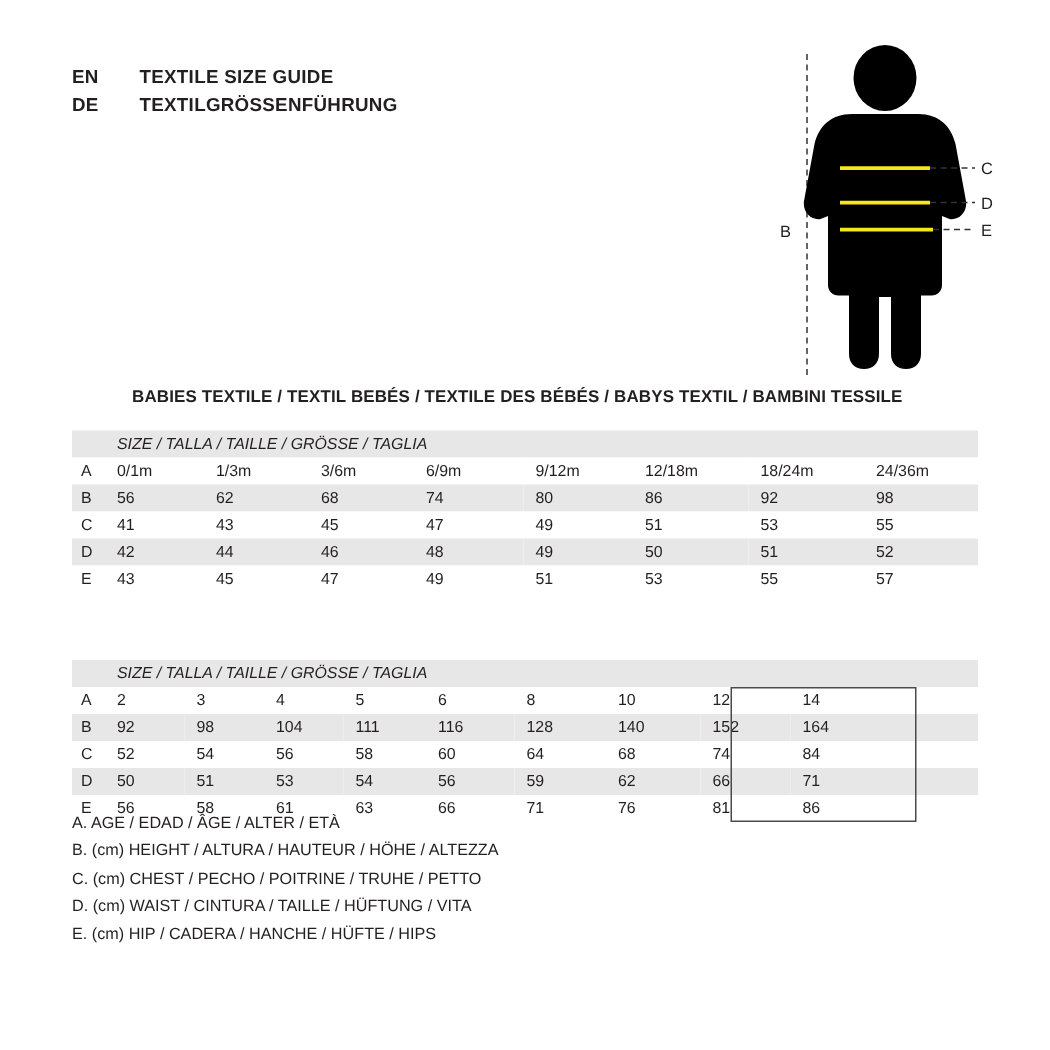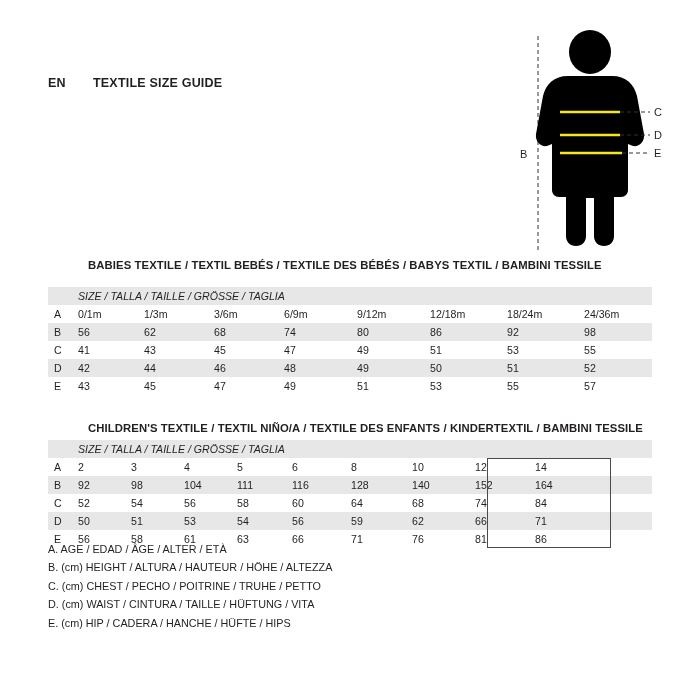--- a/index.html
+++ b/index.html
@@ -21,21 +21,20 @@
     position: relative;
     box-sizing: border-box;
   }
 
   
   .header {
     position: absolute;
     left: 48px;
     top: 42px;
     width: 430px;
-    margin-top: 32px;
   }
   .lang-row {
     display: flex;
     align-items: baseline;
     font-size: 12.5px;
     font-weight: bold;
     letter-spacing: 0.2px;
     line-height: 19px;
   }
   .lang-code {
@@ -128,20 +127,24 @@
 </style>
 </head>
 <body>
 
 <div class="page">
 
   <div class="header">
     <div class="lang-row">
       <span class="lang-code">EN</span>
       <span class="lang-title">TEXTILE SIZE GUIDE</span>
+    </div>
+    <div class="lang-row">
+      <span class="lang-code">DE</span>
+      <span class="lang-title">TEXTILGRÖSSENFÜHRUNG</span>
     </div>
   </div>
 
   <div class="figure">
     <svg width="180" height="240" viewBox="0 0 180 240" xmlns="http://www.w3.org/2000/svg">
 
       <line x1="40" y1="14" x2="40" y2="230" stroke="#333333" stroke-width="1" stroke-dasharray="4,3"></line>
 
       <g fill="#000000">
         <ellipse cx="92" cy="30" rx="21" ry="22"></ellipse>
@@ -332,21 +335,20 @@
         <td>
             <div class="cell-inner">55</div>
           </td>
         <td>
             <div class="cell-inner">57</div>
           </td>
       </tr>
     </tbody>
   </table>
 
-  <div class="section-title" id="children-title">CHILDREN'S TEXTILE / TEXTIL NIÑO/A / TEXTILE DES ENFANTS / KINDERTEXTIL / BAMBINI TESSILE</div>
 
   <table class="size-table" id="children-table" style="left:48px; top:440px; width:604px;">
     <colgroup>
       <col style="width:22px">
         <col style="width:53px">
         <col style="width:53px">
         <col style="width:53px">
       <col style="width:55px">
         <col style="width:59px">
         <col style="width:61px">

